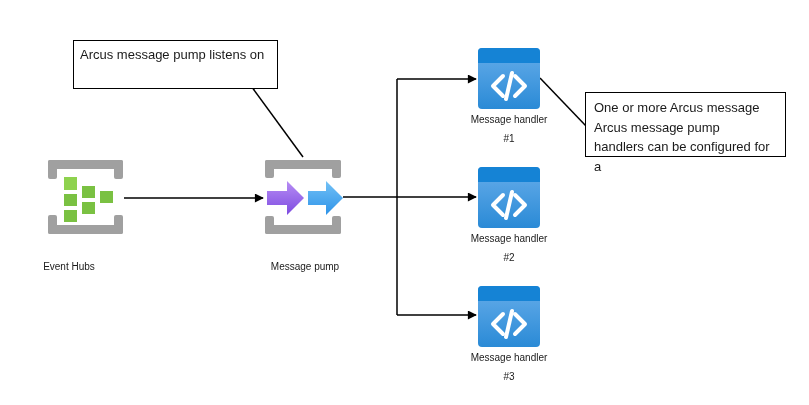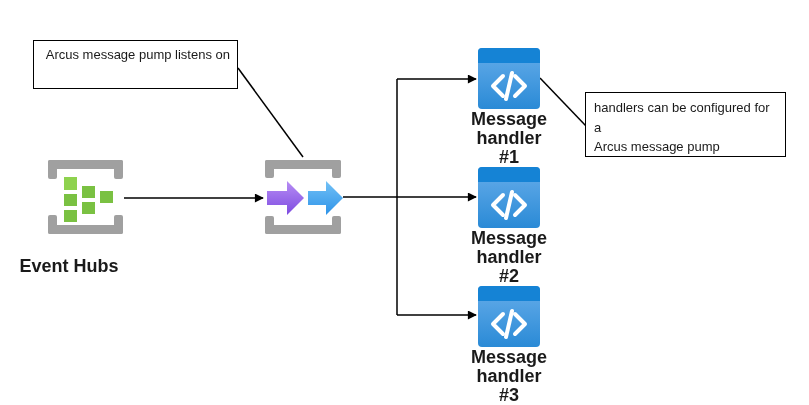--- a/index.html
+++ b/index.html
@@ -1,24 +1,24 @@
 <!DOCTYPE html>
 <html style="--line: #000000; --text: #1a1a1a; --frame-gray: #a0a0a0; --green-light: #8ed24e; --green: #7ac142; --purple-light: #b78df4; --purple-dark: #7d4be0; --blue-light: #72c1f6; --blue-dark: #2e93e8; --code-header: #1583d5; --code-body-light: #66adea; --code-body-dark: #2a8ad6; --annotation-border: #000000; --annotation-bg: #ffffff;"><head>
 <meta charset="utf-8">
 <style>
   html,body{margin:0;padding:0;background:#fff;}
   body{font-family:"Liberation Sans",sans-serif;}
   .canvas{position:relative;width:809px;height:405px;background:#fff;overflow:hidden;}
   .layer{position:absolute;left:0;top:0;}
   .node-icon{position:absolute;}
-  .node-label{position:absolute;text-align:center;font-size:18px;line-height:19px;color:var(--text,#1a1a1a);font-weight:bold;}
+  .node-label{position:absolute;text-align:center;font-size:10px;line-height:19px;color:var(--text,#1a1a1a);}
   .annotation{position:absolute;box-sizing:border-box;background:var(--annotation-bg,#fff);
               border:1px solid var(--annotation-border,#000);font-size:13px;color:var(--text,#1a1a1a);}
   .annotation .ln{line-height:19.5px;}
-  .annotation.right-align{text-align:right;padding:4px 7px 3px 6px;}
+  .annotation.right-align{text-align:left;padding:4px 7px 3px 6px;margin-left:40px;}
   .annotation.left-align{text-align:left;padding:5px 8px 4px 8px;}
 </style>
 </head>
 <body>
 
 <div class="canvas">
 
   <svg class="layer" width="809" height="405">
     <defs>
       <marker id="arw" viewBox="0 0 10 10" refX="9" refY="5" markerWidth="10" markerHeight="9" markerUnits="userSpaceOnUse" orient="auto">
@@ -83,20 +83,21 @@
       <rect x="0" y="0" width="76" height="9" rx="2"></rect>
       <rect x="0" y="0" width="9" height="18" rx="2"></rect>
       <rect x="67" y="0" width="9" height="18" rx="2"></rect>
       <rect x="0" y="65" width="76" height="9" rx="2"></rect>
       <rect x="0" y="56" width="9" height="18" rx="2"></rect>
       <rect x="67" y="56" width="9" height="18" rx="2"></rect>
     </g>
     <path d="M2,31 h20 v-10 l17,17 l-17,17 v-10 h-20 z" fill="url(#gradPurple)"></path>
     <path d="M43,31 h18 v-10 l17,17 l-17,17 v-10 h-18 z" fill="url(#gradBlue)"></path>
   </svg>
+  <div class="node-label" style="left:245px;top:257px;width:120px">Message pump</div>
 
   <svg class="node-icon" style="left:478px;top:48px" width="62" height="61">
     <use href="#code-icon-shape"></use>
   </svg>
   <div class="node-label" style="left:448px;top:110px;width:122px">
     <div>Message handler</div>
     <div>#1</div>
   </div>
 
   <svg class="node-icon" style="left:478px;top:167px" width="62" height="61">
@@ -113,17 +114,18 @@
   <div class="node-label" style="left:448px;top:348px;width:122px">
     <div>Message handler</div>
     <div>#3</div>
   </div>
 
   <div class="annotation right-align" style="left:33px;top:40px;width:205px;height:49px">
     <div class="ln">Arcus message pump listens on</div>
   </div>
 
   <div class="annotation left-align" style="left:585px;top:92px;width:201px;height:65px">
+    <div class="ln">One or more Arcus message</div>
+    <div class="ln">Arcus message pump</div>
     <div class="ln">handlers can be configured for a</div>
-    <div class="ln">Arcus message pump</div>
   </div>
 
 </div>
 
 </body></html>

